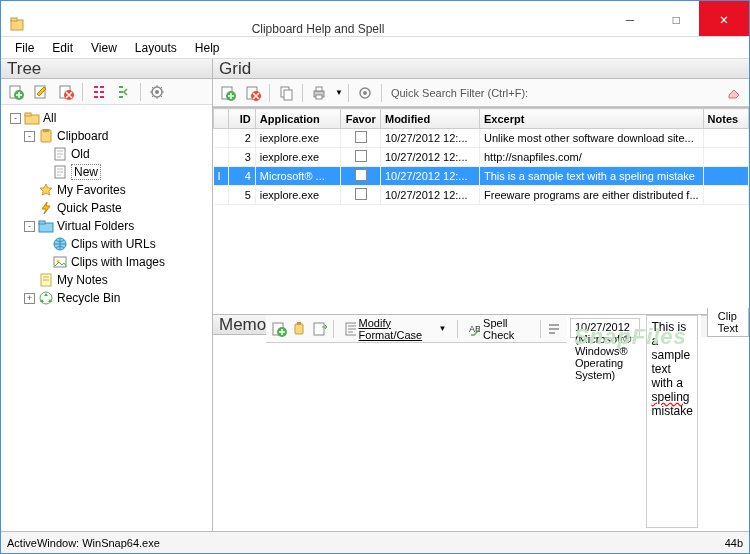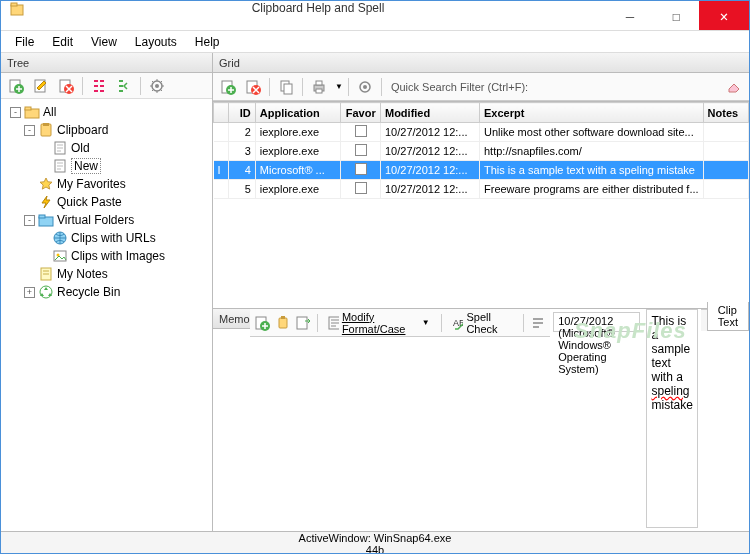--- a/index.html
+++ b/index.html
@@ -1,29 +1,29 @@
 <!DOCTYPE html>
 <html><head>
 <meta charset="utf-8">
 <style>
 * { box-sizing: border-box; margin: 0; padding: 0; }
 body { font-family: "Segoe UI", Tahoma, sans-serif; font-size: 12px; width: 750px; height: 554px; background: #fff; overflow: hidden; border: 1px solid #4a90d9; display: flex; flex-direction: column; }
-.titlebar { height: 30px; background: #fff; display: flex; align-items: flex-start; border-bottom: 1px solid #ddd; }
+.titlebar { height: 36px; background: #fff; display: flex; align-items: flex-end; border-bottom: 1px solid #ddd; }
 .titlebar-icon { width: 20px; height: 20px; margin-left: 8px; }
 .titlebar-title { flex: 1; text-align: center; font-size: 12px; color: #333; }
 .win-controls { display: flex; height: 100%; }
 .win-btn { width: 46px; height: 100%; display: flex; align-items: center; justify-content: center; font-family: monospace; font-size: 14px; }
 .win-btn.close { background: #e81123; color: #fff; width: 50px; }
 .win-btn.min, .win-btn.max { color: #555; }
 .menubar { height: 22px; display: flex; align-items: center; padding-left: 6px; border-bottom: 1px solid #ddd; gap: 2px; }
 .menu-item { padding: 2px 8px; cursor: default; }
 .main { flex: 1; display: flex; overflow: hidden; }
 .left-pane { width: 212px; display: flex; flex-direction: column; border-right: 1px solid #bbb; }
 .right-pane { flex: 1; display: flex; flex-direction: column; }
-.panel-header { height: 20px; background: linear-gradient(#f5f5f5,#e3e3e3); border-bottom: 1px solid #bbb; padding-left: 6px; font-size: 11px; display: flex; align-items: center; color: #333; }
+.panel-header { height: 20px; background: linear-gradient(#f5f5f5,#e3e3e3); border-bottom: 1px solid #bbb; padding-left: 6px; font-size: 17px; display: flex; align-items: center; color: #333; }
 .toolbar { height: 26px; display: flex; align-items: center; padding: 0 4px; gap: 3px; border-bottom: 1px solid #ddd; background: #fafafa; }
 .tb-btn { width: 22px; height: 22px; display: flex; align-items: center; justify-content: center; border-radius: 2px; }
 .sep { width: 1px; height: 18px; background: #ccc; margin: 0 2px; }
 .tree { flex: 1; overflow: auto; padding: 4px 2px; background: #fff; }
 .tree-item { display: flex; align-items: center; height: 18px; padding-left: 4px; gap: 3px; white-space: nowrap; }
 .tree-item.selected span.label { border: 1px dotted #888; padding: 0 2px; }
 .expander { width: 11px; height: 11px; border: 1px solid #888; font-size: 9px; line-height: 9px; text-align: center; color: #555; background: #fff; }
 .spacer { display: inline-block; }
 .ticon { width: 16px; height: 16px; flex-shrink: 0; }
 .grid-wrap { flex: 0 0 auto; height: 255px; display: flex; flex-direction: column; }
@@ -48,21 +48,21 @@
 .col-notes { width: 50px; }
 .memo-pane { flex: 1; display: flex; flex-direction: row; border-top: 1px solid #bbb; }
 .memo-toolbar { height: 28px; display: flex; align-items: center; padding: 0 4px; gap: 3px; border-bottom: 1px solid #ccc; background: #fafafa; }
 .memo-label-btn { display: flex; align-items: center; gap: 3px; padding: 0 6px; height: 22px; font-size: 11px; }
 .memo-title { height: 20px; border: 1px solid #ccc; margin: 3px; padding: 2px 4px; font-size: 11px; background: #fff; }
 .memo-body { flex: 1; border: 1px solid #ccc; margin: 0 3px 3px 3px; padding: 4px; font-size: 12px; background: #fff; position: relative; }
 .spell-error { text-decoration: underline wavy red; }
 .watermark { position: absolute; right: 10px; top: 8px; font-size: 22px; font-weight: bold; font-style: italic; color: #c8e4c8; letter-spacing: 1px; }
 .tab-strip { height: 22px; border-top: 1px solid #ccc; display: flex; align-items: flex-end; padding-left: 6px; background: #f5f5f5; }
 .tab { border: 1px solid #bbb; border-top: none; padding: 2px 10px; font-size: 11px; background: #fff; }
-.statusbar { height: 22px; border-top: 1px solid #bbb; display: flex; align-items: center; padding: 0 6px; font-size: 11px; background: #f5f5f5; justify-content: space-between; flex-direction: column; }
+.statusbar { height: 22px; border-top: 1px solid #bbb; display: flex; align-items: center; padding: 0 6px; font-size: 11px; background: #f5f5f5; justify-content: space-between; }
 .dropdown-arrow { font-size: 8px; margin-left: 2px; }
 svg { display: block; }
 </style>
 </head>
 <body>
 
 <div class="titlebar">
   <span class="titlebar-icon">
     <svg width="16" height="16">
         <rect x="2" y="4" width="12" height="10" fill="#ffd77a" stroke="#c89b3c"></rect>

